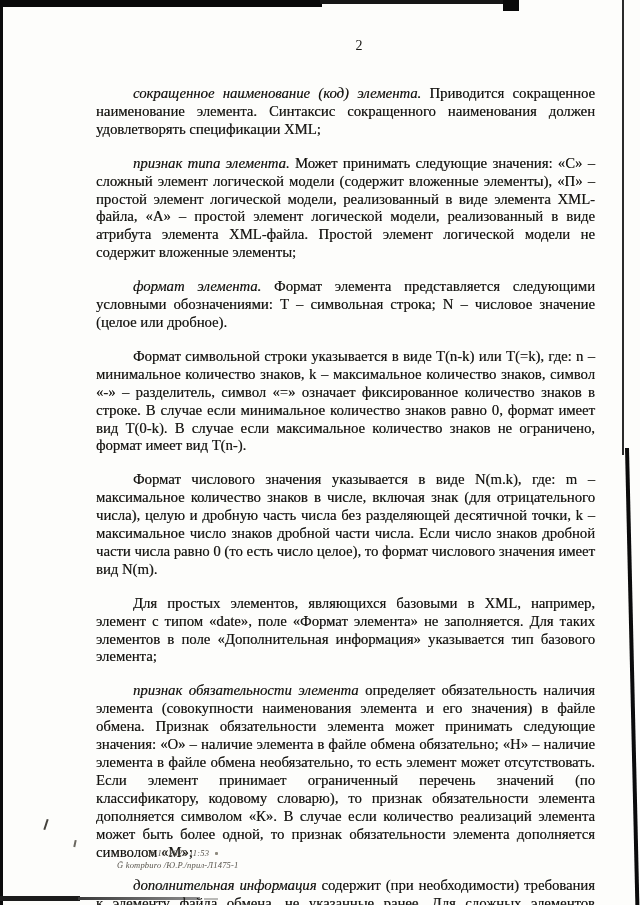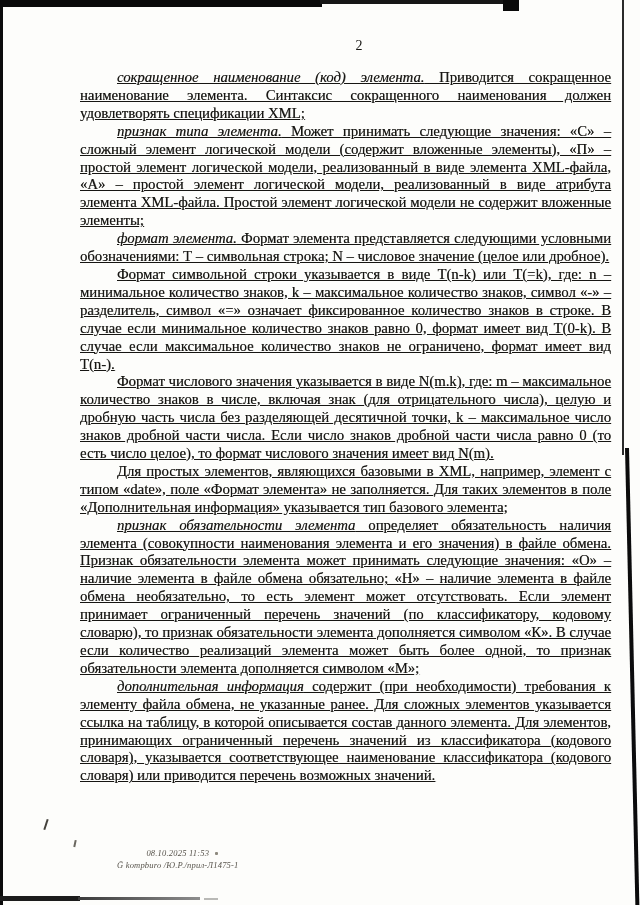--- a/index.html
+++ b/index.html
@@ -35,21 +35,21 @@
     position:absolute;top:38px;left:80px;width:530px;
     text-align:center;text-indent:28px;
     font-size:14px;
   }
   .doc-body{
     position:absolute;top:69px;left:80px;width:531px;
     font-size:14.7px;line-height:17.9px;
     text-align:justify;
     text-shadow:0.3px 0 0 rgba(22,21,18,0.6);
   }
-  .doc-body p{margin:0;text-indent:37px;text-decoration:underline;}
+  .doc-body p{margin:16px;text-indent:37px;}
   .doc-body .lead{font-style:italic;}
   .stamp{
     position:absolute;left:117px;top:848px;
     font-style:italic;font-size:8.5px;line-height:11.5px;
     color:#56524a;letter-spacing:0.2px;
     text-shadow:none;
     text-align:center;
   }
 </style>
 </head>

